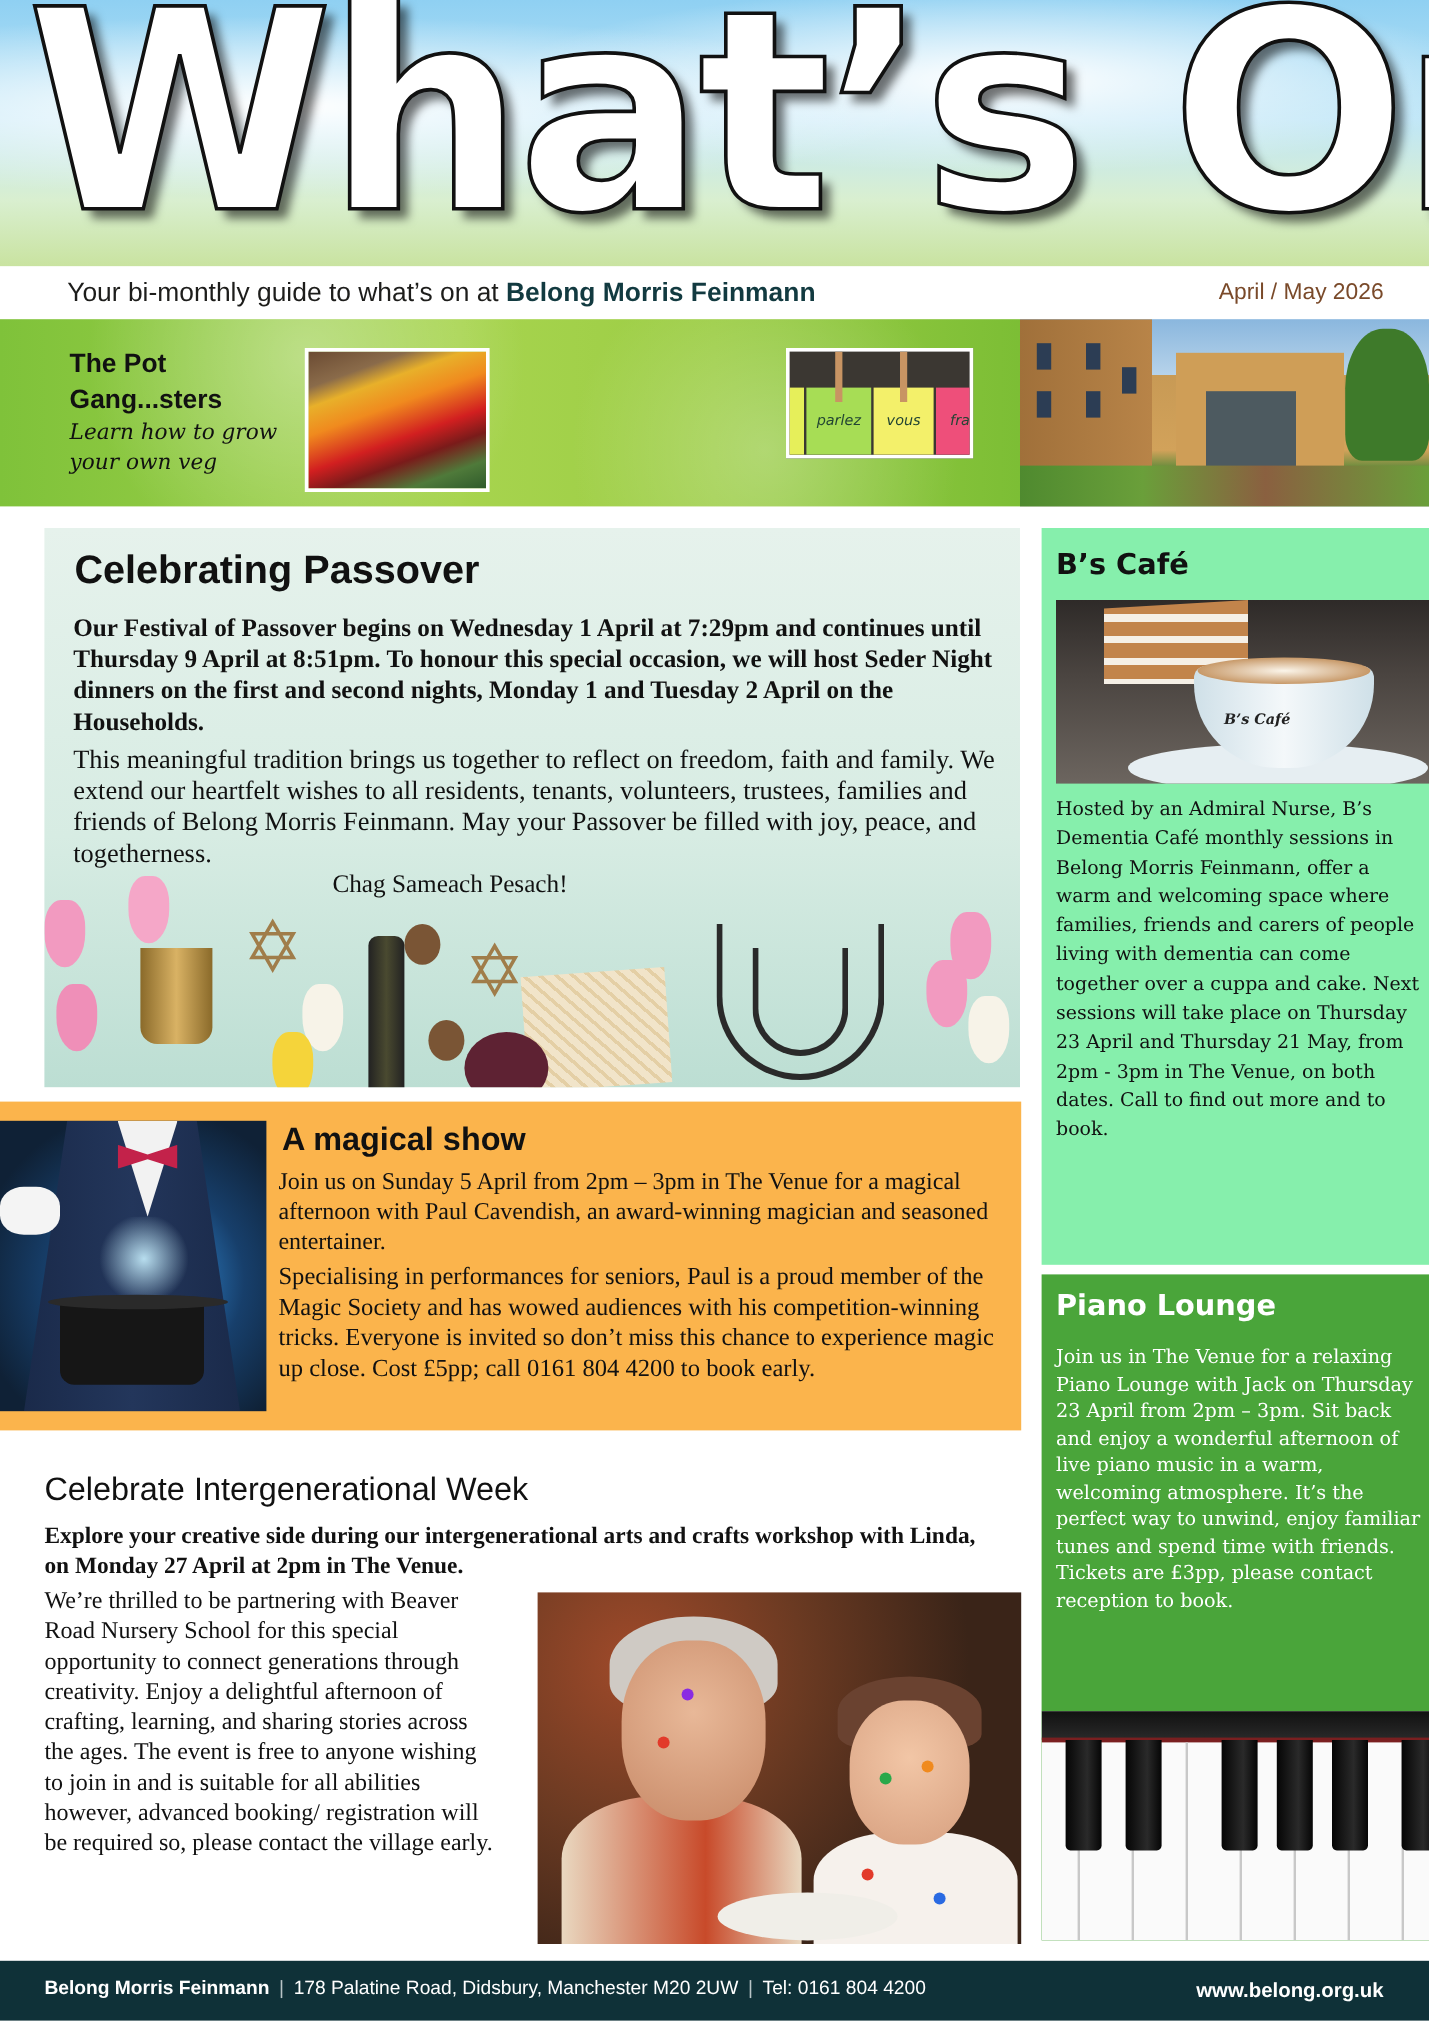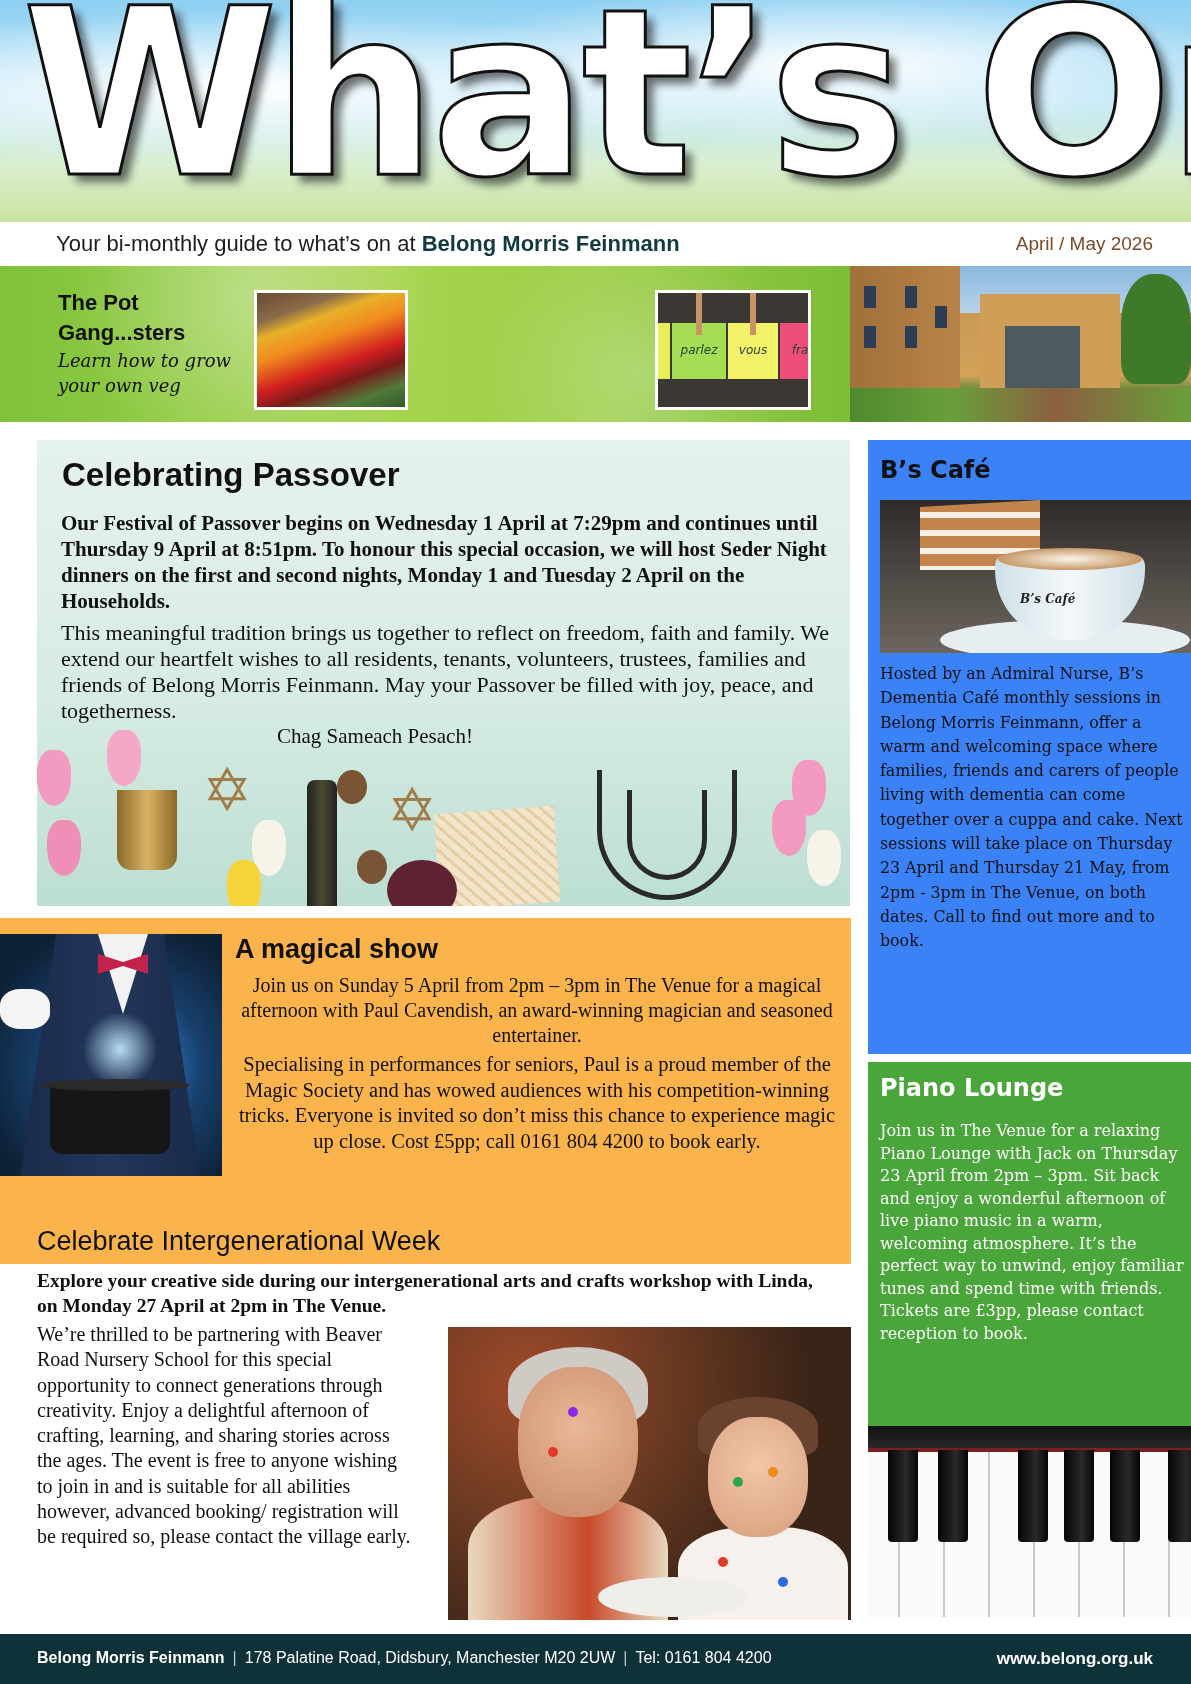--- a/index.html
+++ b/index.html
@@ -28,21 +28,21 @@
   .promo { position: absolute; left: 0; top: 266px; width: 850px; height: 156px;
     background: radial-gradient(circle at 30% 20%, rgba(255,255,255,0.35), rgba(255,255,255,0) 30%),
                 radial-gradient(circle at 75% 70%, rgba(255,255,255,0.25), rgba(255,255,255,0) 25%),
                 linear-gradient(90deg, #7fc23a 0%, #a7d44e 45%, #9ccd45 70%, #7cbe35 100%); }
   .promo-item { position: absolute; top: 22px; }
   .promo-title { font-family: "Liberation Sans", sans-serif; font-weight: bold; font-size: 22px; line-height: 30px; color: #111; }
   .promo-sub { font-family: "DejaVu Serif", serif; font-style: italic; font-size: 18px; line-height: 25px; color: #111; }
   .promo-img { position: absolute; border: 3px solid #fff; }
   .img-peppers { left: 254px; top: 24px; width: 154px; height: 120px;
     background: linear-gradient(160deg, #6b4b33 0%, #8a6b4a 18%, #e8b02a 28%, #f08a1e 42%, #d21f20 60%, #7a1b1a 72%, #4f7a3a 86%, #2f5b2b 100%); }
-  .img-lingo { left: 655px; top: 24px; width: 156px; height: 120px; background: #3b3732; overflow: hidden; }
+  .img-lingo { left: 655px; top: 24px; width: 156px; height: 92px; background: #3b3732; overflow: hidden; }
   .lingo-card { position: absolute; top: 30px; height: 56px; font-family: "DejaVu Sans", sans-serif; font-style: italic; font-size: 12px; color: #243; padding-top: 20px; text-align: center; }
   .peg { position: absolute; top: 0; width: 6px; height: 42px; background: #c89463; }
 
   .building-img { position: absolute; left: 850px; top: 266px; width: 341px; height: 156px; overflow: hidden;
     background: linear-gradient(180deg, #8ab7de 0%, #b7d3ea 30%, #c89a55 30%, #d2a25a 70%, #5f8a3a 80%, #4f7a2c 100%); }
   .bld-left { position: absolute; left: 0; top: 0; width: 110px; height: 125px; background: linear-gradient(90deg, #a0703a, #b88448); }
   .bld-win { position: absolute; width: 12px; height: 22px; background: #2c3d54; }
   .bld-right { position: absolute; left: 130px; top: 28px; width: 140px; height: 100px; background: #cf9e57; }
   .bld-glass { position: absolute; left: 155px; top: 60px; width: 75px; height: 65px; background: #4d5a60; }
   .tree { position: absolute; right: 0; top: 8px; width: 70px; height: 110px; border-radius: 45% 45% 20% 20%; background: #3e7a2a; }
@@ -60,21 +60,21 @@
   .star { position: absolute; font-size: 60px; color: #a07d4a; font-family: "DejaVu Sans", sans-serif; line-height: 1; }
   .matzah { position: absolute; left: 400px; top: 70px; width: 120px; height: 96px; background: repeating-linear-gradient(45deg, #f1e4c9 0 6px, #e4cfa5 6px 9px); transform: rotate(-4deg); }
   .menorah { position: absolute; left: 560px; top: 30px; width: 140px; height: 130px; border: 5px solid #2a2a2a; border-top: none; border-radius: 0 0 70px 70px; }
   .menorah-inner { position: absolute; left: 590px; top: 50px; width: 80px; height: 90px; border: 5px solid #2a2a2a; border-top: none; border-radius: 0 0 40px 40px; }
   .bottle { position: absolute; left: 270px; top: 40px; width: 30px; height: 130px; background: linear-gradient(90deg, #222, #4a4a30, #222); border-radius: 8px 8px 0 0; }
   .cup { position: absolute; left: 80px; top: 50px; width: 60px; height: 80px; background: linear-gradient(90deg, #8a6a2a, #d9b264, #8a6a2a); border-radius: 0 0 14px 14px; }
   .nut { position: absolute; width: 30px; height: 34px; border-radius: 50%; background: #7a5535; }
   .onion { position: absolute; left: 350px; top: 120px; width: 70px; height: 60px; border-radius: 50%; background: #5e2233; }
 
   
-  .magic { position: absolute; left: 0; top: 918px; width: 851px; height: 346px; background: #fbb44c; text-align: center; }
+  .magic { position: absolute; left: 0; top: 918px; width: 851px; height: 274px; background: #fbb44c; }
   .magic-img { position: absolute; left: 0; top: 16px; width: 222px; height: 242px; overflow: hidden;
     background: radial-gradient(circle at 55% 55%, #7ecbff 0%, #2a75b8 20%, #173f6b 45%, #0f2136 80%); }
   .suit { position: absolute; left: 20px; top: 0; width: 180px; height: 242px; background: linear-gradient(90deg, #1a2a4a 0%, #23365b 50%, #1a2a4a 100%); clip-path: polygon(20% 0, 80% 0, 100% 100%, 0 100%); }
   .shirt { position: absolute; left: 98px; top: 0; width: 50px; height: 80px; background: #f2f2f2; clip-path: polygon(0 0, 100% 0, 50% 100%); }
   .bowtie { position: absolute; left: 98px; top: 20px; width: 50px; height: 20px; background: #c3224a; clip-path: polygon(0 0, 50% 40%, 100% 0, 100% 100%, 50% 60%, 0 100%); }
   .hat { position: absolute; left: 50px; top: 150px; width: 120px; height: 70px; background: #161616; border-radius: 0 0 12px 12px; }
   .hat-brim { position: absolute; left: 40px; top: 145px; width: 150px; height: 12px; background: #2a2a2a; border-radius: 50%; }
   .glove { position: absolute; left: 0; top: 55px; width: 50px; height: 40px; background: #f4f4f4; border-radius: 40%; }
   .sparkle { position: absolute; left: 80px; top: 80px; width: 80px; height: 70px; background: radial-gradient(circle, rgba(200,240,255,0.9), rgba(120,200,255,0) 70%); }
   .magic h2 { position: absolute; left: 235px; top: 16px; font-family: "Liberation Sans", sans-serif; font-weight: bold; font-size: 27px; color: #111; }
@@ -90,21 +90,21 @@
   .face1 { position: absolute; left: 70px; top: 40px; width: 120px; height: 150px; border-radius: 45%; background: radial-gradient(circle at 50% 40%, #e8b898, #c88a68); }
   .hair1 { position: absolute; left: 60px; top: 20px; width: 140px; height: 80px; border-radius: 50% 50% 30% 30%; background: #cfcac4; }
   .face2 { position: absolute; left: 260px; top: 90px; width: 100px; height: 120px; border-radius: 45%; background: radial-gradient(circle at 50% 40%, #f2c6a6, #d7a080); }
   .hair2 { position: absolute; left: 250px; top: 70px; width: 120px; height: 60px; border-radius: 50% 50% 20% 20%; background: #6a4230; }
   .shirt2 { position: absolute; left: 230px; top: 200px; width: 170px; height: 100px; border-radius: 40% 40% 0 0; background: #f6f1ec; }
   .scarf { position: absolute; left: 20px; top: 170px; width: 200px; height: 130px; border-radius: 40% 40% 0 0; background: linear-gradient(90deg, #e9d8c0, #c84a2a 60%, #e9d8c0); }
   .palette { position: absolute; left: 150px; top: 250px; width: 150px; height: 40px; border-radius: 50%; background: #f0eee8; }
   .paint-dot { position: absolute; width: 10px; height: 10px; border-radius: 50%; }
 
   
-  .cafe { position: absolute; left: 868px; top: 440px; width: 323px; height: 614px; background: #3b82f6; }
+  .cafe { position: absolute; left: 868px; top: 440px; width: 323px; height: 614px; background: #86efac; }
   .cafe h2 { position: absolute; left: 12px; top: 16px; font-family: "DejaVu Sans", sans-serif; font-weight: bold; font-size: 24px; color: #111; }
   .cafe-img { position: absolute; left: 12px; top: 60px; width: 311px; height: 153px; overflow: hidden;
     background: linear-gradient(180deg, #2e2a28 0%, #4a4440 40%, #6c655f 100%); }
   .cake { position: absolute; left: 40px; top: 0; width: 120px; height: 70px;
     background: repeating-linear-gradient(180deg, #c2844b 0 12px, #f5efe6 12px 18px); clip-path: polygon(0 10%, 100% 0, 100% 100%, 0 100%); }
   .saucer { position: absolute; left: 60px; top: 120px; width: 250px; height: 40px; border-radius: 50%; background: #e6eef2; }
   .cup2 { position: absolute; left: 115px; top: 55px; width: 150px; height: 85px; border-radius: 10px 10px 70px 70px; background: linear-gradient(90deg, #cfe0e8, #f4f8fa, #cfe0e8); }
   .foam { position: absolute; left: 118px; top: 48px; width: 144px; height: 22px; border-radius: 50%; background: radial-gradient(ellipse, #fbf5ea 0%, #c89a6a 70%, #a77a4a 100%); }
   .cup-logo { position: absolute; left: 140px; top: 92px; font-family: "DejaVu Serif", serif; font-style: italic; font-weight: bold; font-size: 12px; color: #222; }
   .cafe .body { position: absolute; left: 12px; top: 222px; width: 305px; font-family: "DejaVu Serif", serif; font-size: 15.8px; line-height: 24.3px; }

